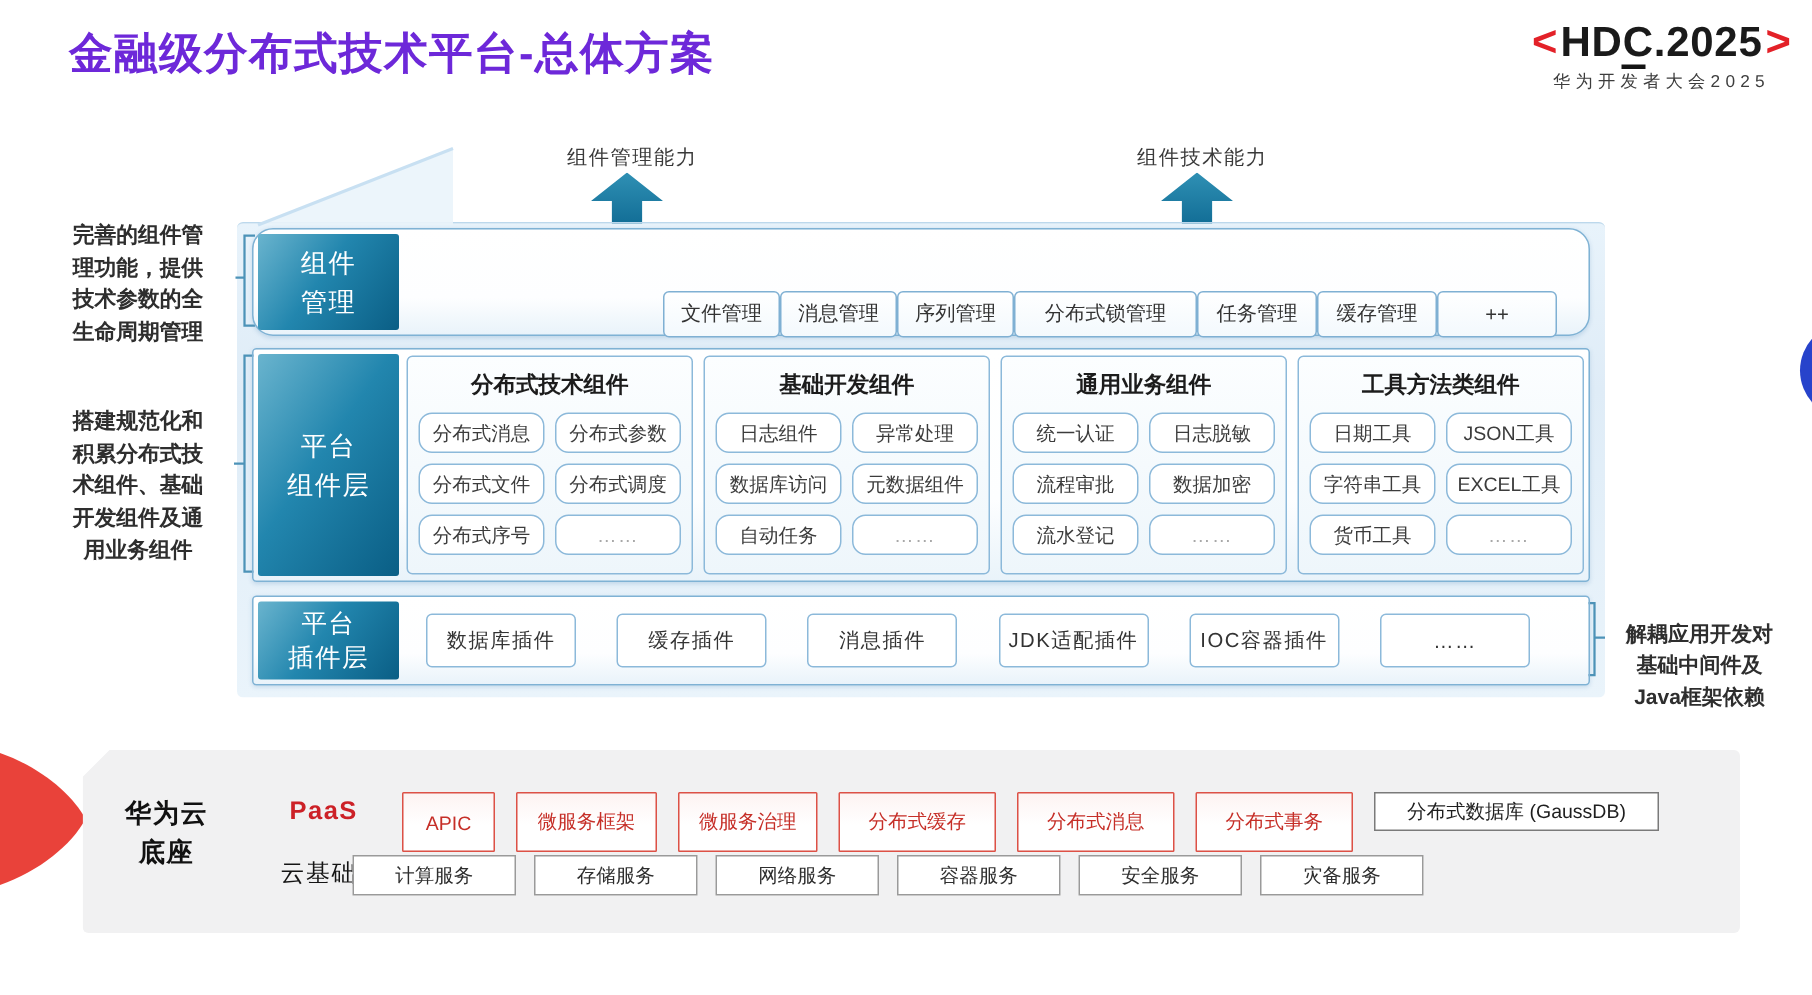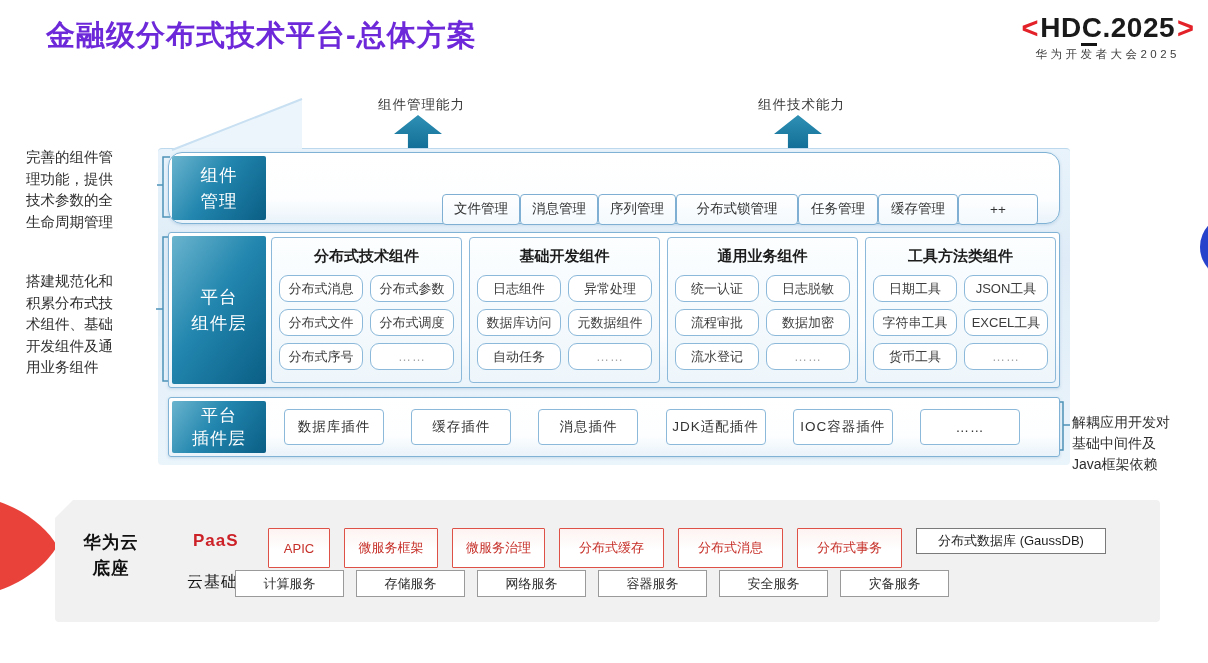--- a/index.html
+++ b/index.html
@@ -22,21 +22,21 @@
   .cap-label.a1{left:378px;top:96px;}
   .cap-label.a2{left:758px;top:96px;}
   .cap-arrow{position:absolute;width:48px;height:38px;
              background:linear-gradient(180deg,#2f90b4 0%,#0f6a93 100%);
              clip-path:polygon(50% 0,100% 50%,71% 50%,71% 100%,29% 100%,29% 50%,0 50%);}
   .cap-arrow.a1{left:394px;top:115px;}
   .cap-arrow.a2{left:774px;top:115px;}
 
   
   .note{position:absolute;font-size:14.5px;line-height:21.5px;color:#2e2e2e;
-        white-space:pre-line;}
+        text-align:center;white-space:pre-line;font-weight:bold;}
   .note.n1{left:26px;top:147px;width:132px;}
   .note.n2{left:26px;top:271px;width:132px;}
   .note.n3{left:1072px;top:412px;width:122px;font-size:14px;line-height:21px;}
 
   
   .backdrop{position:absolute;left:158px;top:148px;width:912px;height:316px;border-radius:4px;
             background:linear-gradient(180deg,#e8f3fb 0%,#dfecf7 35%,#eaf4fb 100%);
             border-top:1px solid #bcd8ec;}
 
   

